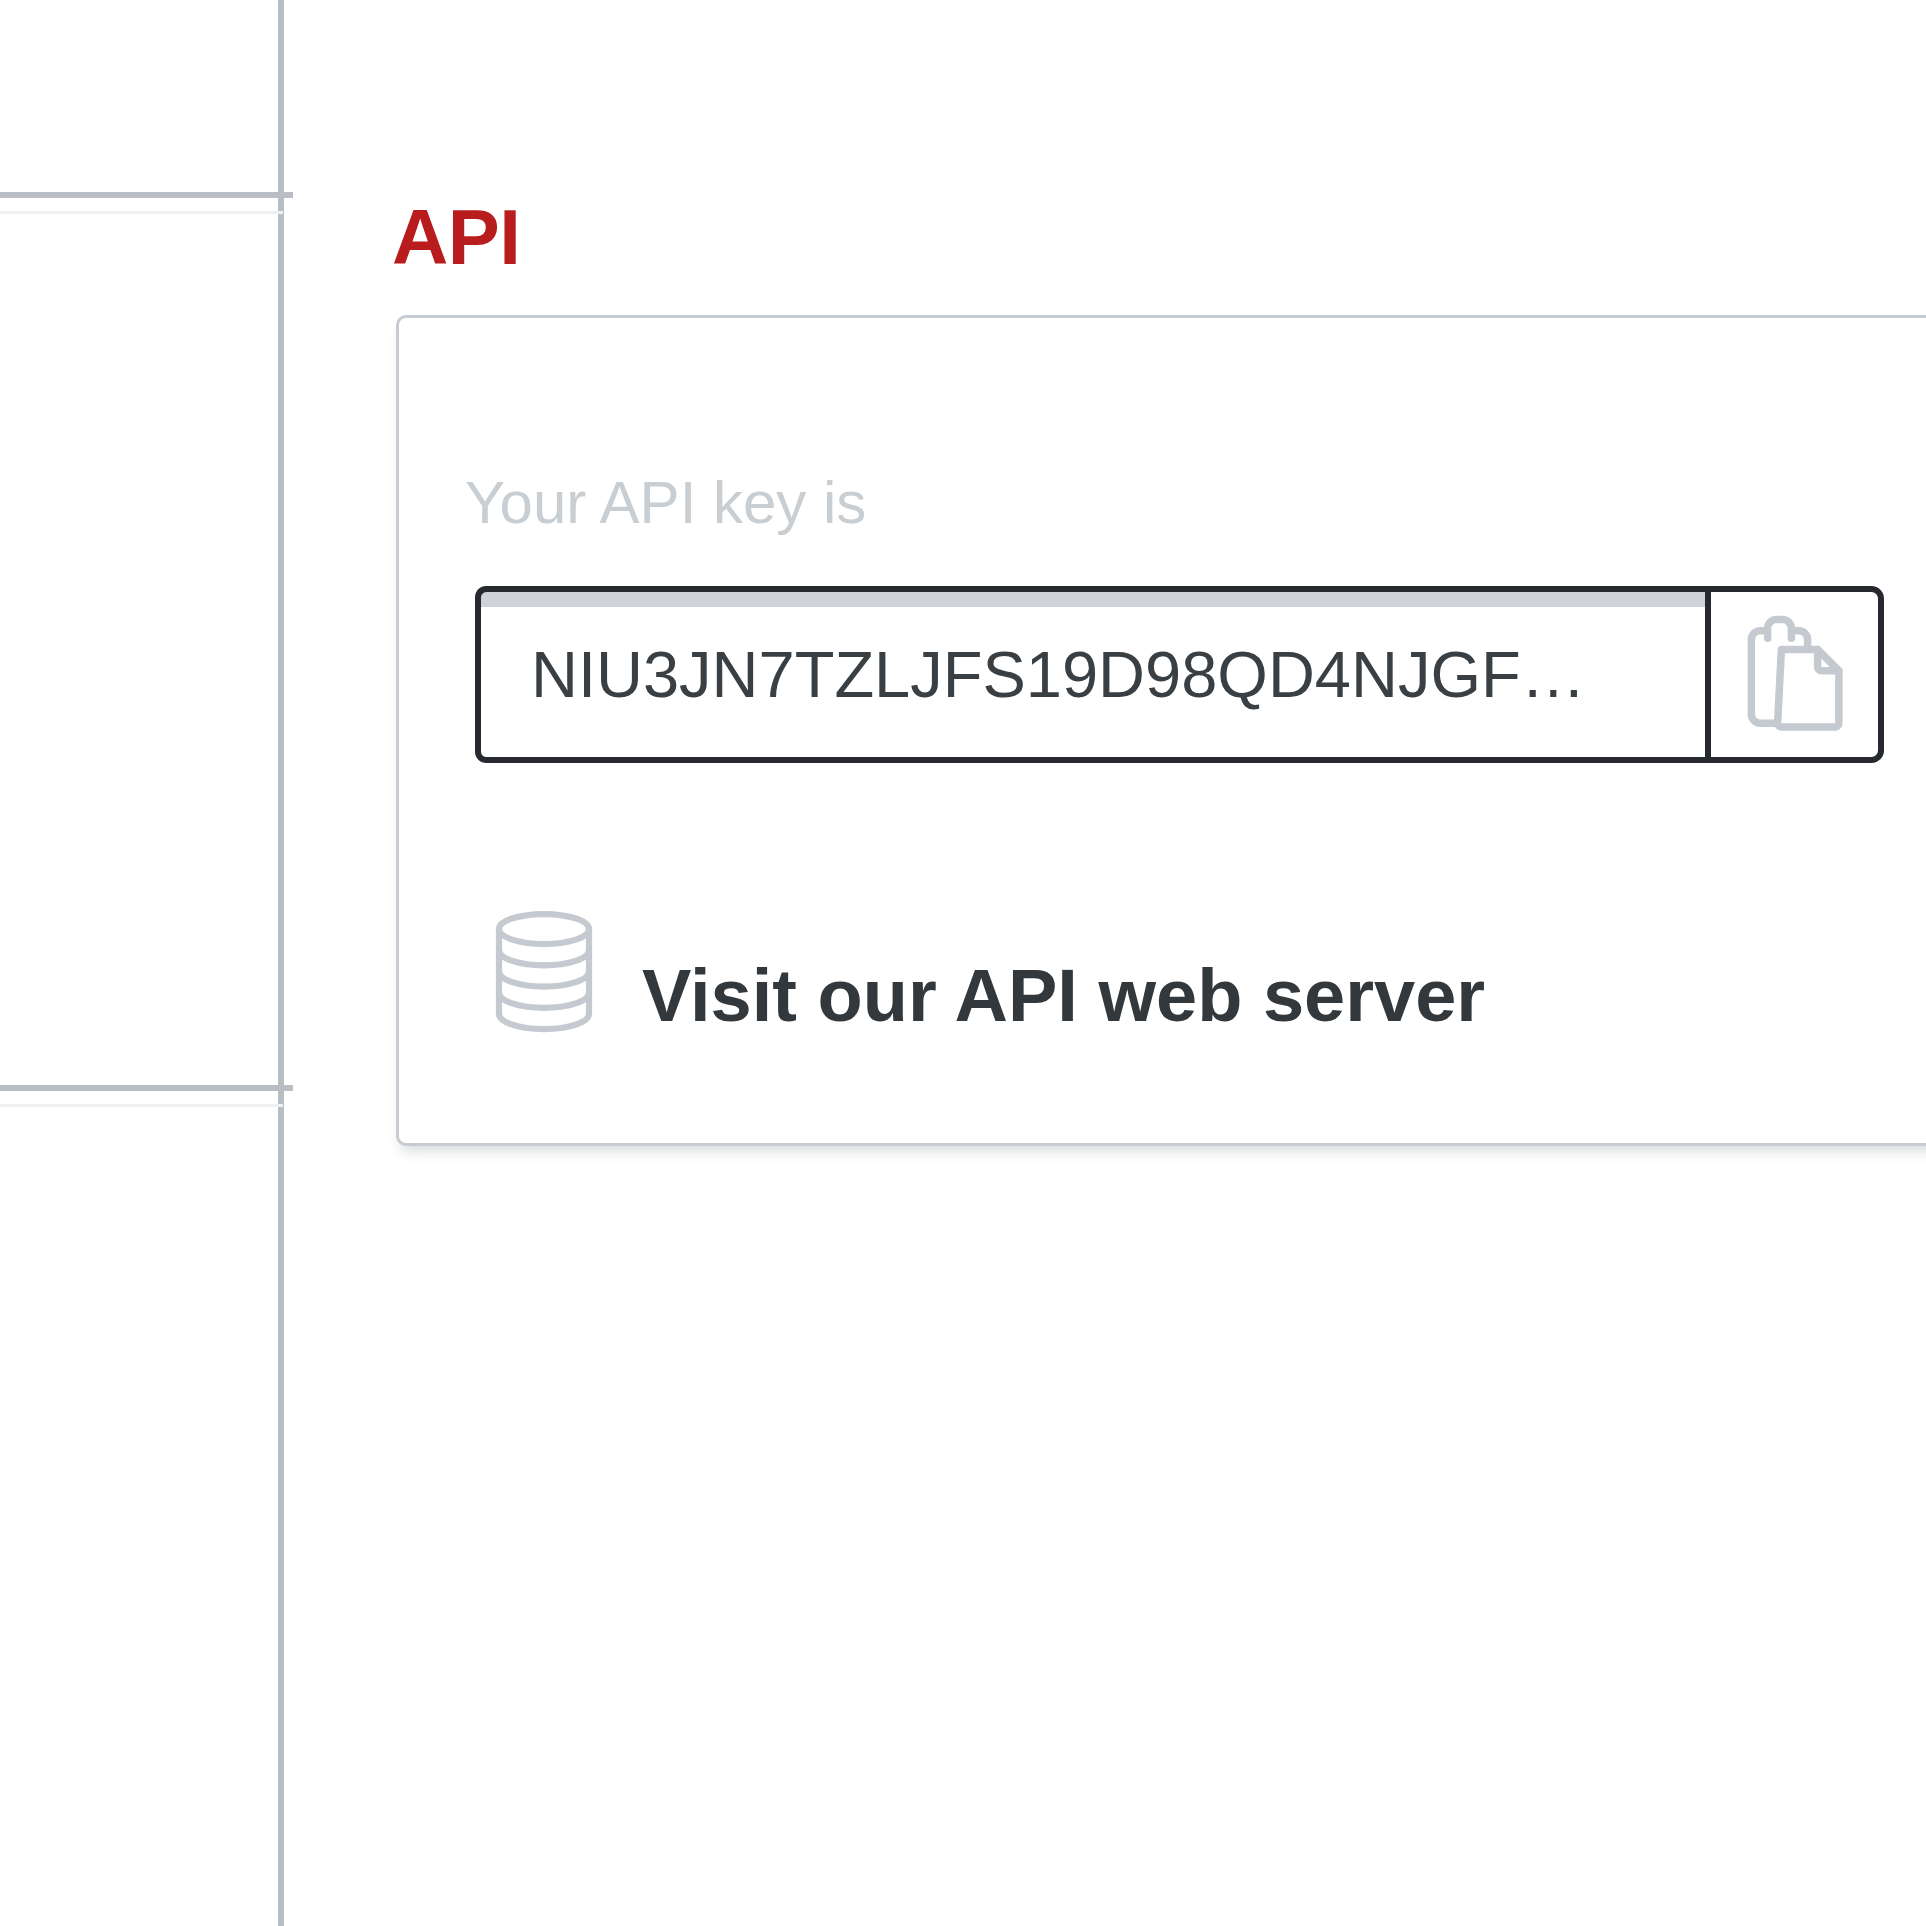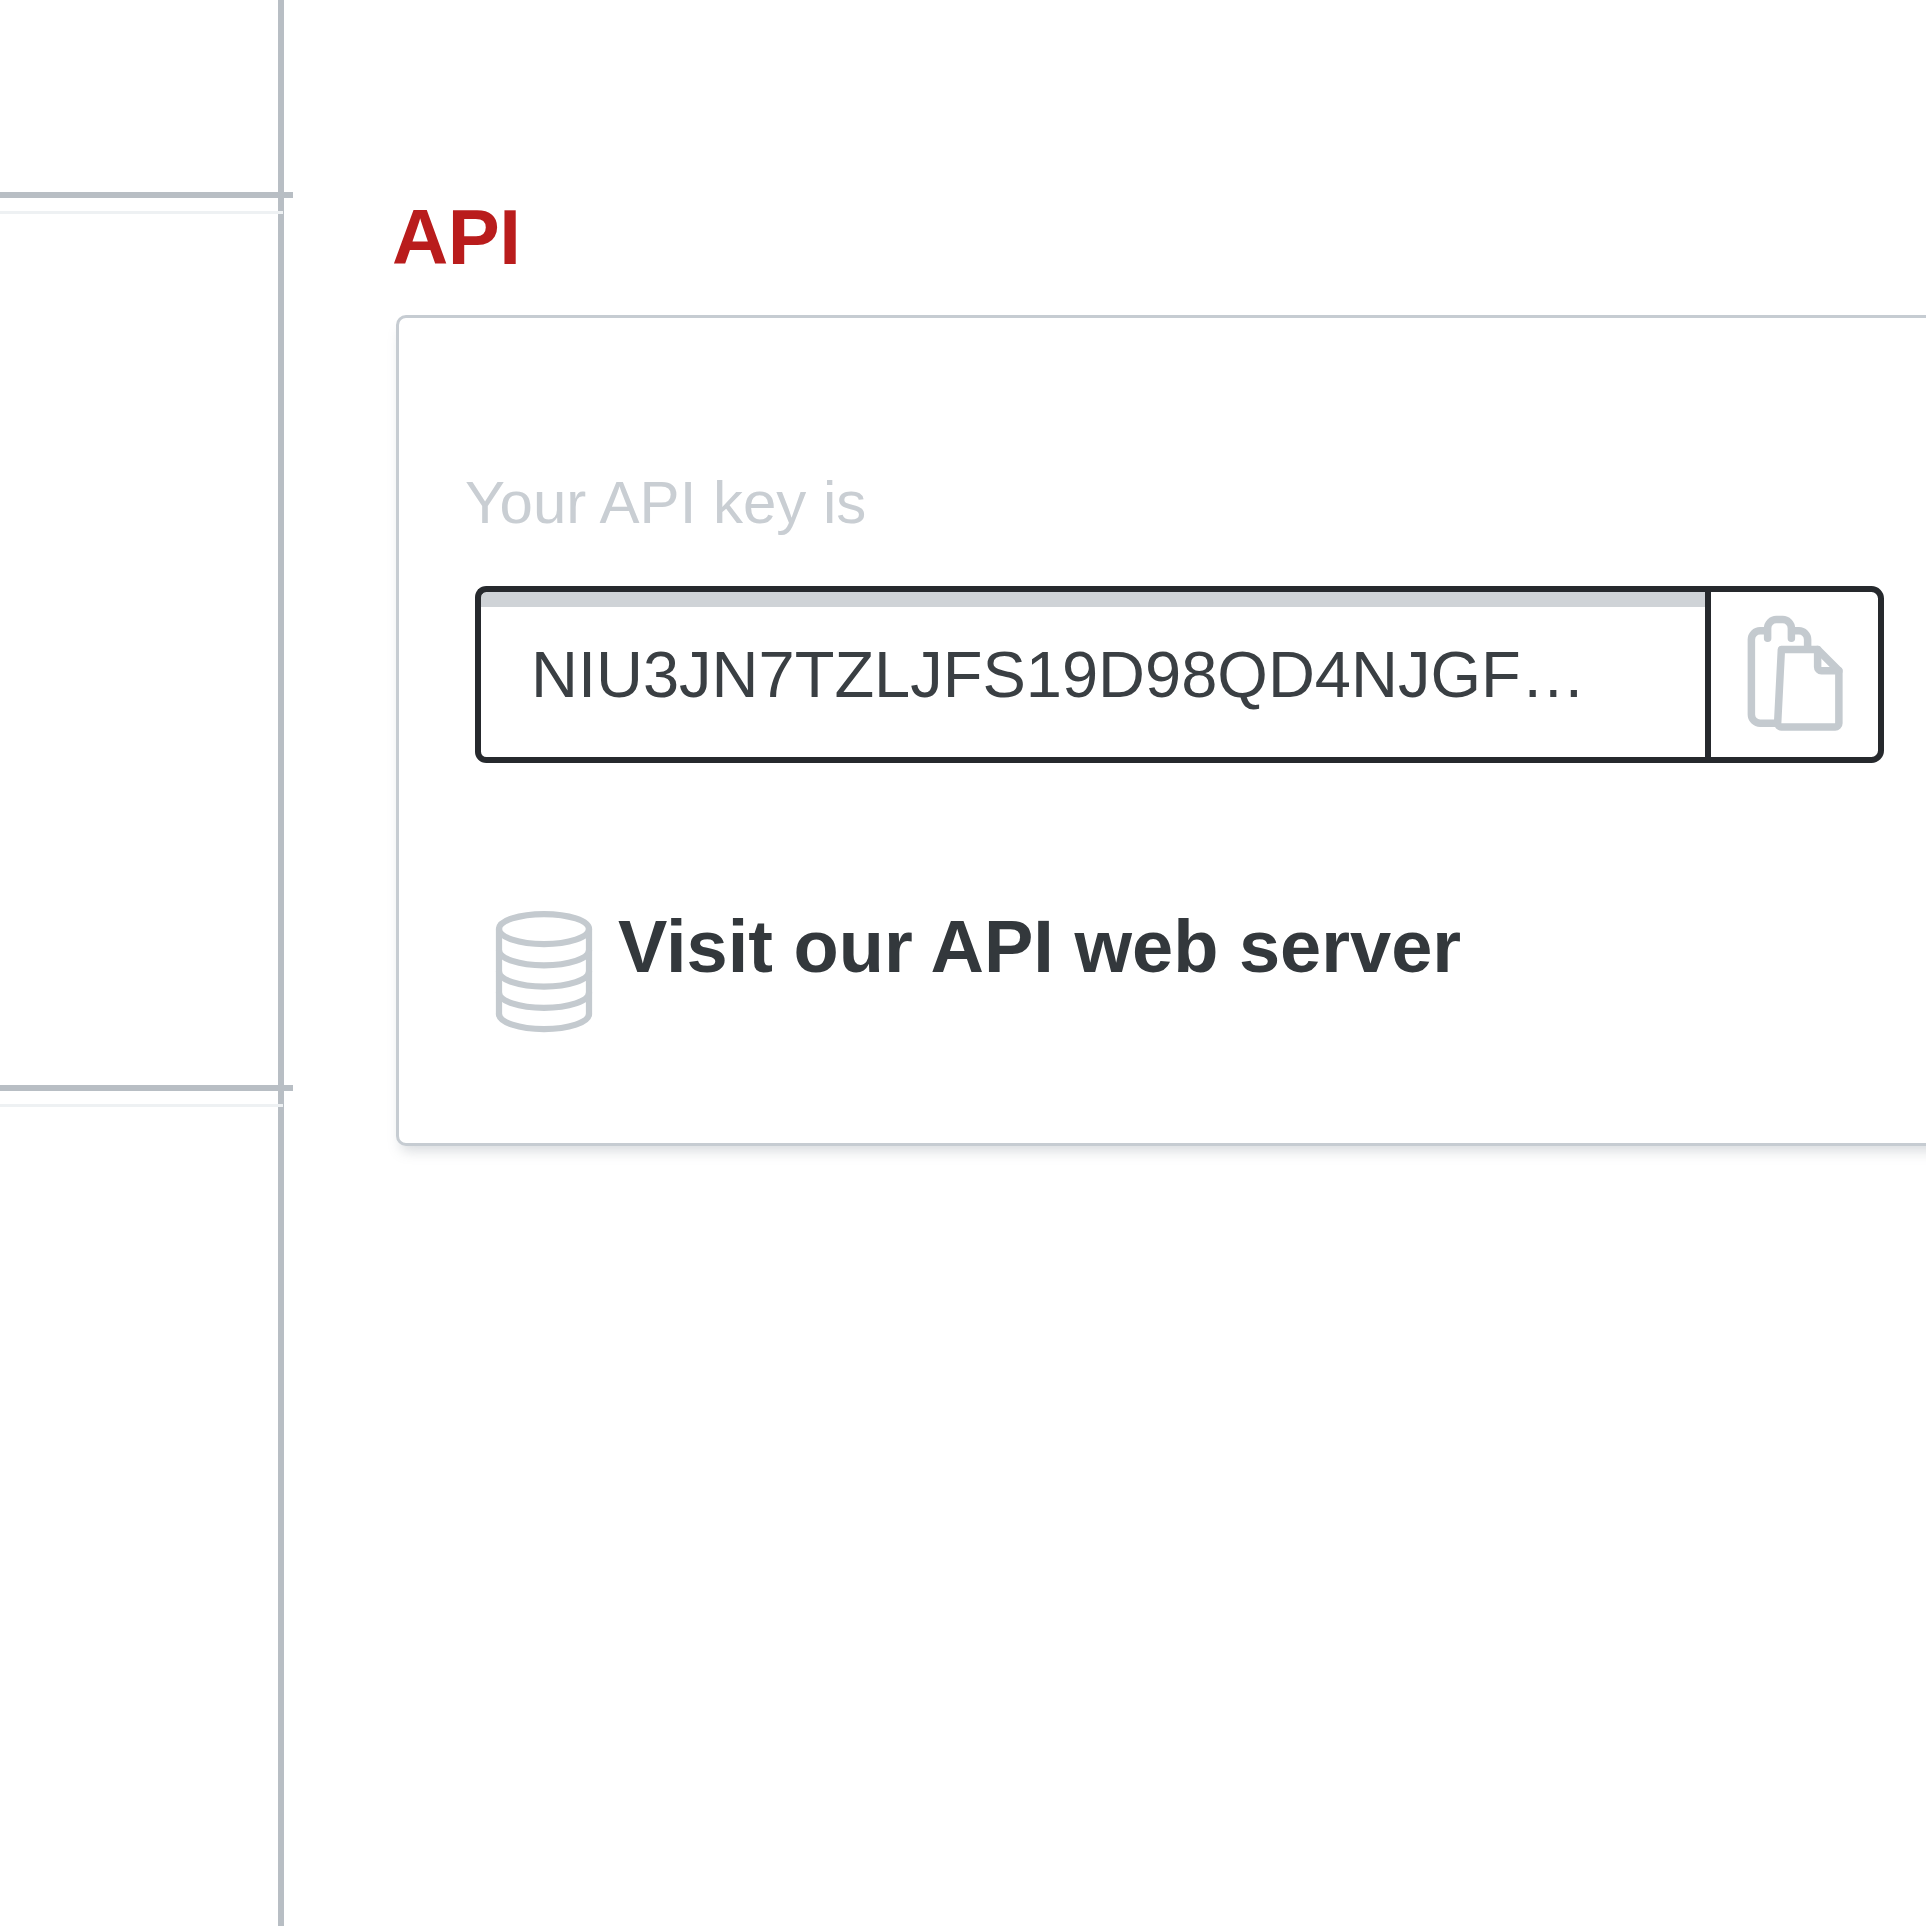--- a/index.html
+++ b/index.html
@@ -63,21 +63,21 @@
     border:6.3px solid #26292d;
     border-radius:0 12.5px 12.5px 0;
     background:#ffffff;
     display:flex; align-items:center; justify-content:center;
     cursor:pointer; padding:0;
   }
 
   
   .api-link {
     position:absolute; left:95px; top:592px;
-    display:flex; align-items:flex-start; gap:24px;
+    display:flex; align-items:flex-end; gap:48px;
     text-decoration:none; cursor:pointer;
   }
   .api-link .link-text {
     font-size:74px; font-weight:700; color:#33383c; line-height:1;
   }
   .db-icon-box { width:100px; height:123px; flex:0 0 auto; }
   .clip-icon-box { width:107px; height:125px; }
 </style>
 </head>
 <body>

